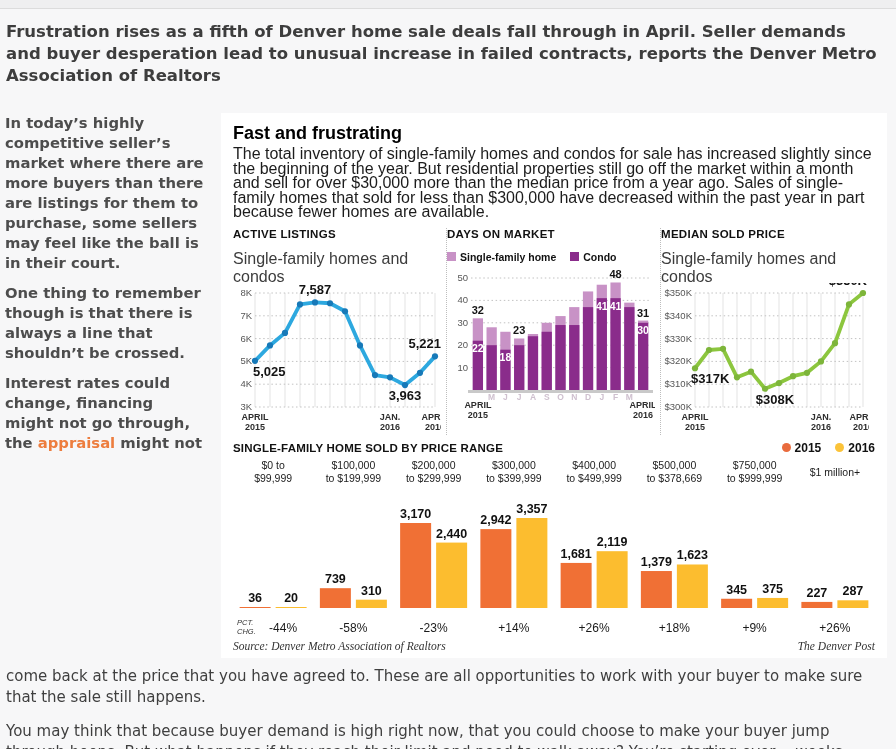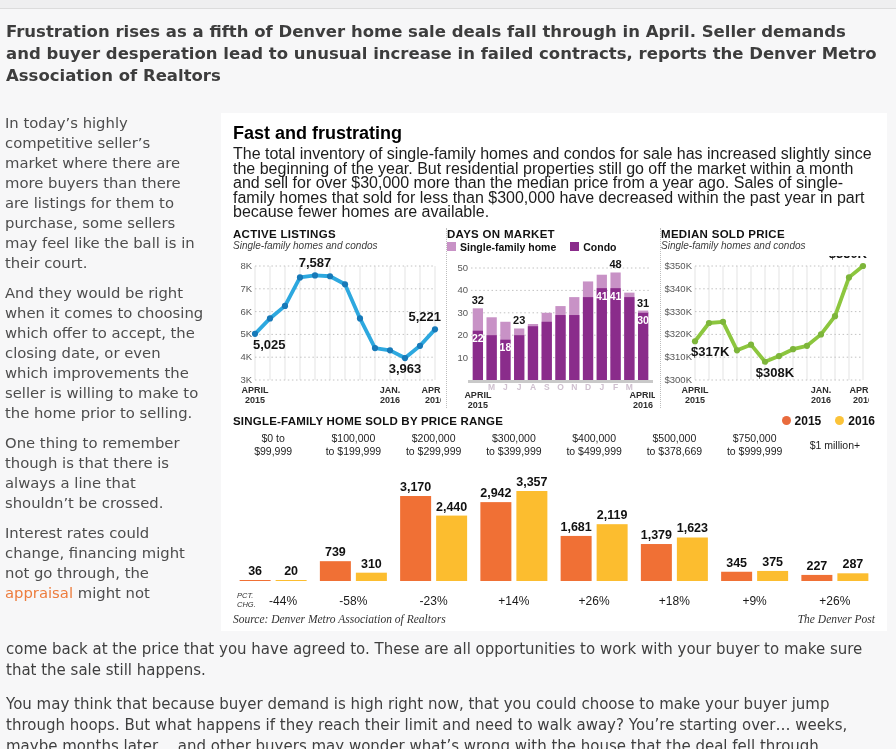--- a/index.html
+++ b/index.html
@@ -1,30 +1,30 @@
 <!DOCTYPE html>
 <html><head>
 <meta charset="utf-8">
 <style>
   html,body{margin:0;padding:0;}
   body{width:896px;height:749px;overflow:hidden;background:#f7f7f8;font-family:"DejaVu Sans",sans-serif;}
   .top-strip{height:8px;background:#efeff0;border-bottom:1px solid #dcdcdc;}
   .headline{margin:12px 10px 0 6px;font-size:16.5px;line-height:22px;color:#3d3d3d;font-weight:bold;}
   .main-row{display:flex;align-items:flex-start;margin:26px 0 0 5px;}
   .left-col{width:212px;flex:none;font-size:14.8px;line-height:20px;color:#4d4d4d;}
-  .left-col p{margin:0 12px 10px 0;}
+  .left-col p{margin:0 12px 10px 0;font-weight:bold;}
   a.appraisal{color:#ed7d3e;text-decoration:none;cursor:pointer;}
   .infographic{width:666px;flex:none;margin-left:4px;background:#ffffff;padding:10px 12px 6px;box-sizing:border-box;}
   .ig-title{font-family:"Liberation Sans",sans-serif;font-size:18px;font-weight:bold;color:#000;margin-bottom:3px;}
   .ig-desc{font-family:"Liberation Sans",sans-serif;font-size:16px;line-height:14.5px;color:#1c1c1c;margin-bottom:8px;}
   .panels{display:flex;}
   .panel{width:214px;box-sizing:border-box;}
   .panel.sep{border-right:1px dotted #bdbdbd;}
-  .p-title{font-family:"Liberation Sans",sans-serif;font-size:11.5px;font-weight:bold;letter-spacing:.3px;color:#111;margin-bottom:0;}
-  .p-sub{font-family:"Liberation Sans",sans-serif;font-size:10px;font-style:italic;color:#3c3c3c;height:15px;margin-bottom:1px;}
+  .p-title{font-family:"Liberation Sans",sans-serif;font-size:11.5px;font-weight:bold;letter-spacing:.3px;color:#111;margin-bottom:10px;}
+  .p-sub{font-family:"Liberation Sans",sans-serif;font-size:16px;color:#3c3c3c;height:15px;margin-bottom:18px;}
   .p-legend{font-family:"Liberation Sans",sans-serif;font-size:10.5px;font-weight:bold;color:#111;height:15px;margin-bottom:1px;display:flex;gap:14px;align-items:center;}
   .p-legend .sw{width:9px;height:9px;display:inline-block;margin-right:4px;}
   .chart{line-height:0;}
   .bottom-head{display:flex;align-items:baseline;gap:6px;margin:6px 0 4px;font-family:"Liberation Sans",sans-serif;}
   .bh-title{font-size:11.5px;font-weight:bold;letter-spacing:.2px;color:#111;}
   .bh-note{font-size:11px;font-style:italic;color:#222;}
   .bh-legend{margin-left:auto;display:flex;gap:14px;align-items:center;font-size:12px;font-weight:bold;color:#111;}
   .bh-legend .dot{width:9px;height:9px;border-radius:50%;display:inline-block;margin-right:4px;}
   .cats{display:grid;grid-template-columns:repeat(8,1fr);margin-bottom:2px;}
   .cat{font-family:"Liberation Sans",sans-serif;font-size:10.5px;line-height:13px;color:#1c1c1c;text-align:center;display:flex;flex-direction:column;justify-content:center;min-height:27px;}
@@ -36,21 +36,20 @@
 </head>
 <body>
 
 <div class="top-strip"></div>
 
 <h1 class="headline">Frustration rises as a fifth of Denver home sale deals fall through in April. Seller demands and buyer desperation lead to unusual increase in failed contracts, reports the Denver Metro Association of Realtors</h1>
 
 <div class="main-row">
   <div class="left-col">
     <p>In today’s highly competitive seller’s market where there are more buyers than there are listings for them to purchase, some sellers may feel like the ball is in their court.</p>
-    <p>And they would be right when it comes to choosing which offer to accept, the closing date, or even which improvements the seller is willing to make to the home prior to selling.</p>
     <p>One thing to remember though is that there is always a line that shouldn’t be crossed.</p>
     <p><span>Interest rates could change, financing might not go through, the </span><a class="appraisal">appraisal</a><span> might not</span></p>
   </div>
 
   <div class="infographic">
     <div class="ig-title">Fast and frustrating</div>
     <div class="ig-desc">The total inventory of single-family homes and condos for sale has increased slightly since the beginning of the year. But residential properties still go off the market within a month and sell for over $30,000 more than the median price from a year ago. Sales of single-family homes that sold for less than $300,000 have decreased within the past year in part because fewer homes are available.</div>
 
     <div class="panels">
       <div class="panel sep">

